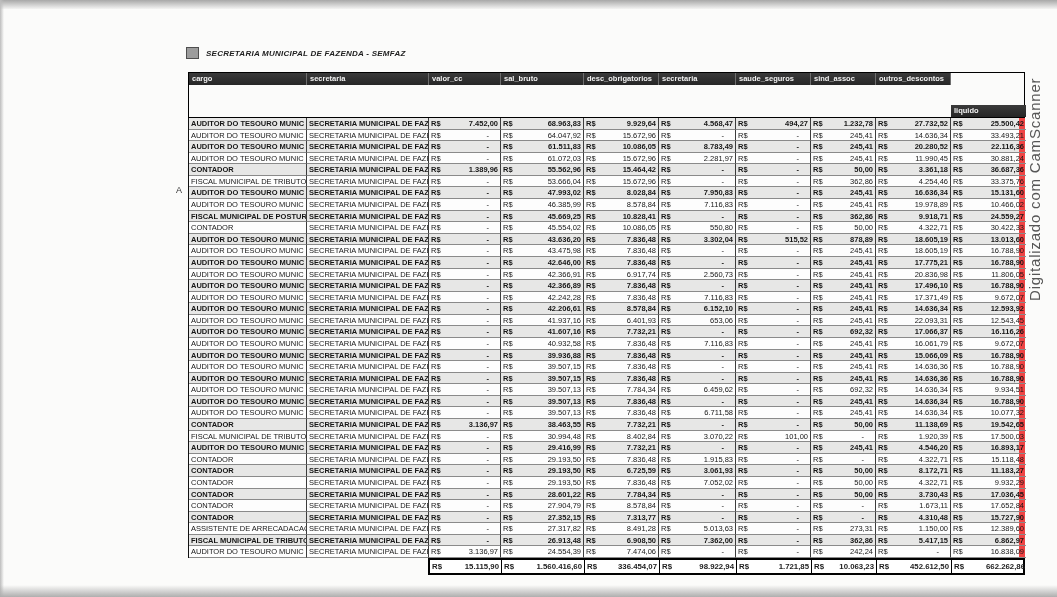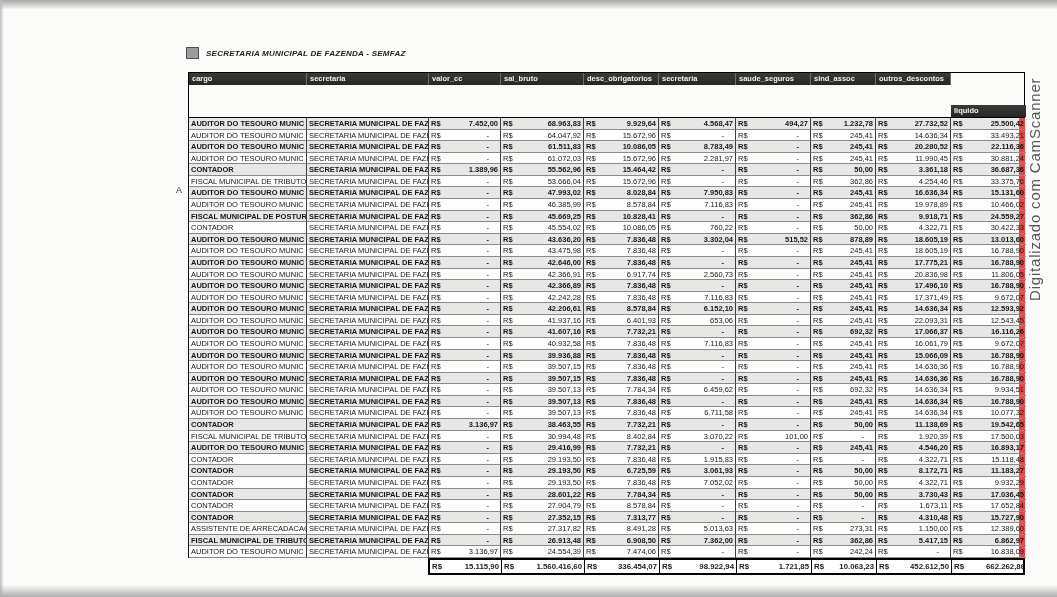--- a/index.html
+++ b/index.html
@@ -436,21 +436,21 @@
         <div class="cell money">
           <span class="cur">R$</span>
           <span class="val">45.554,02</span>
         </div>
         <div class="cell money">
           <span class="cur">R$</span>
           <span class="val">10.086,05</span>
         </div>
         <div class="cell money">
           <span class="cur">R$</span>
-          <span class="val">760,22</span>
+          <span class="val">550,80</span>
         </div>
         <div class="cell money">
           <span class="cur">R$</span>
           <span class="val dash">-</span>
         </div>
         <div class="cell money">
           <span class="cur">R$</span>
           <span class="val">50,00</span>
         </div>
         <div class="cell money">

